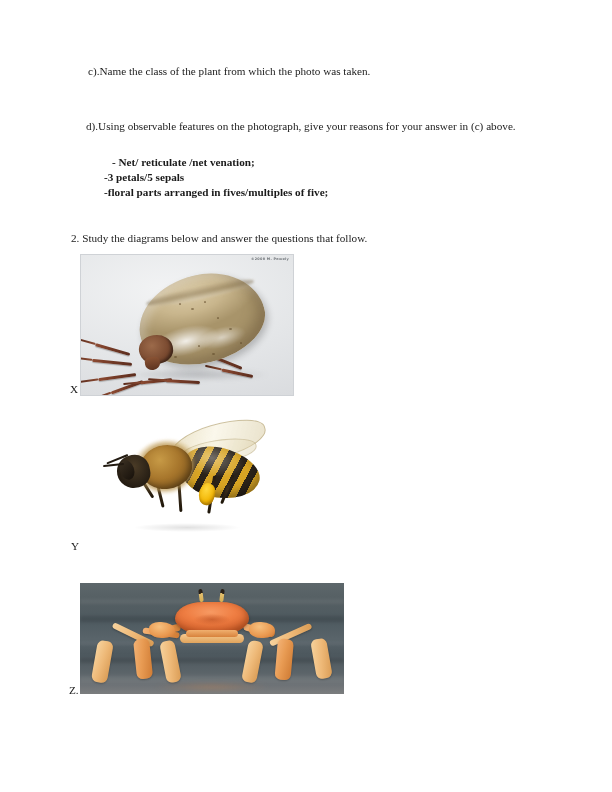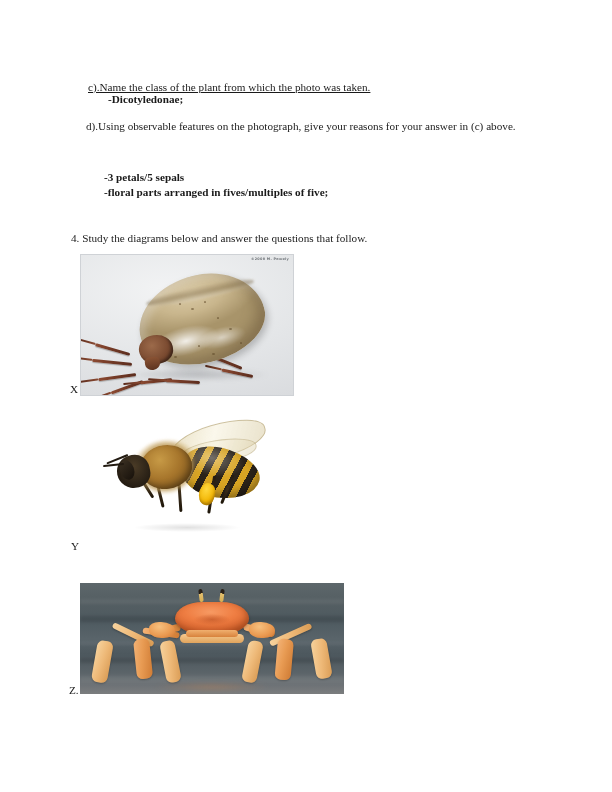--- a/index.html
+++ b/index.html
@@ -24,21 +24,21 @@
   
   .txt {
     position: absolute;
     font-size: 11.2px;
     line-height: 15.5px;
     color: #1a1a1a;
     white-space: pre-wrap;
   }
   .bold { font-weight: bold; }
 
-  #line-c   { left: 88px;  top: 80px;  width: 460px; text-decoration: underline; }
+  #line-c   { left: 88px;  top: 64px;  width: 460px; }
   #ans-c    { left: 108px; top: 92px;  width: 400px; }
   #line-d   { left: 60px;  top: 119px; width: 478px; text-indent: 26px; }
   #ans-d1   { left: 112px; top: 155px; width: 400px; }
   #ans-d2   { left: 104px; top: 170px; width: 400px; }
   #ans-d3   { left: 104px; top: 185px; width: 400px; }
   #q5       { left: 71px;  top: 231px; width: 470px; }
 
   
   .speclabel {
     position: absolute;
@@ -343,28 +343,28 @@
     filter: blur(2px);
   }
 </style>
 </head>
 <body>
 
 <div class="page">
 
   <div class="txt" id="line-c">c).Name the class of the plant from which the photo was taken.</div>
 
-  <div class="txt bold" id="ans-c">-Dicotyledonae;</div>
 
   <div class="txt" id="line-d">d).Using observable features on the photograph, give your reasons for your answer in (c) above.</div>
 
+  <div class="txt bold" id="ans-d1">- Net/ reticulate /net venation;</div>
   <div class="txt bold" id="ans-d2">-3 petals/5 sepals</div>
   <div class="txt bold" id="ans-d3">-floral parts arranged in fives/multiples of five;</div>
 
-  <div class="txt" id="q5">4. Study the diagrams below and answer the questions that follow.</div>
+  <div class="txt" id="q5">2. Study the diagrams below and answer the questions that follow.</div>
 
   <div class="figure" id="fig-x">
     <div class="tickbg"></div>
     <div class="shadow-soft"></div>
 
     <div class="leg" style="left:6%;  top:70%; width:17%; transform:rotate(16deg);"></div>
     <div class="leg" style="left:5%;  top:77%; width:19%; transform:rotate(6deg);"></div>
     <div class="leg" style="left:8%;  top:84%; width:18%; transform:rotate(-8deg);"></div>
     <div class="leg" style="left:13%; top:89%; width:16%; transform:rotate(-20deg);"></div>
 

